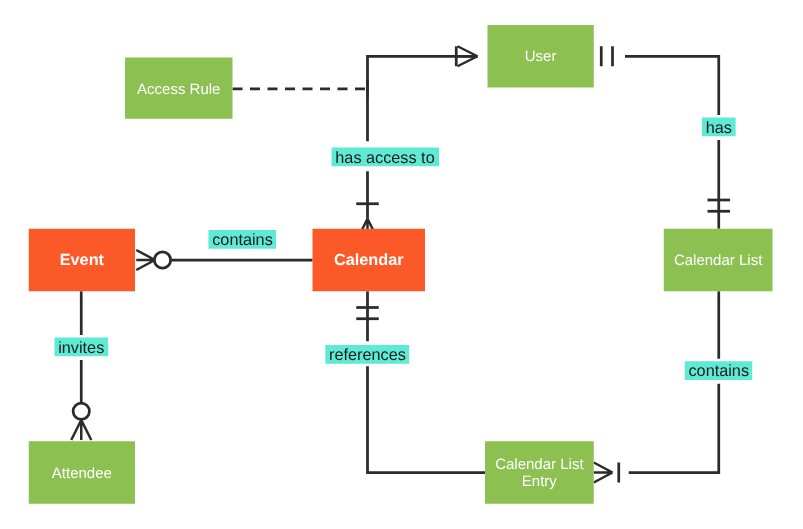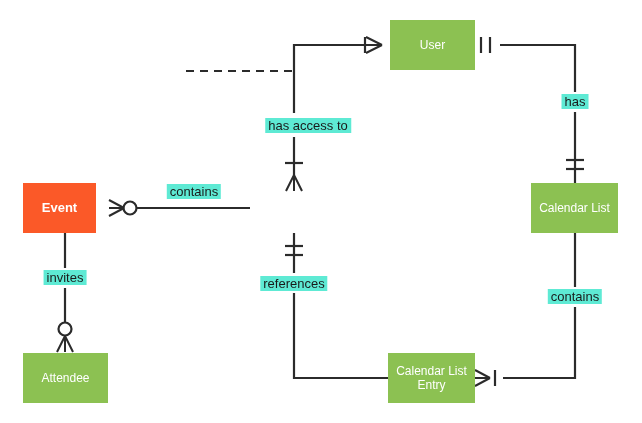--- a/index.html
+++ b/index.html
@@ -119,29 +119,35 @@
       <path d="M 294 293 L 294 378 L 388 378"></path>
 
       <g>
         <line x1="285" y1="246" x2="303" y2="246"></line>
         <line x1="285" y1="255" x2="303" y2="255"></line>
       </g>
 
     </g>
   </svg>
 
+  <div class="entity-box entity-green" style="left:100px; top:46px; width:86px; height:49px;">
+    <span class="entity-label">Access Rule</span>
+  </div>
 
   <div class="entity-box entity-green" style="left:390px; top:20px; width:85px; height:50px;">
     <span class="entity-label">User</span>
   </div>
 
-  <div class="entity-box entity-orange" style="left:23px; top:183px; width:73px; height:50px;">
+  <div class="entity-box entity-orange" style="left:23px; top:183px; width:85px; height:50px;">
     <span class="entity-label">Event</span>
   </div>
 
+  <div class="entity-box entity-orange" style="left:250px; top:183px; width:90px; height:50px;">
+    <span class="entity-label">Calendar</span>
+  </div>
 
   <div class="entity-box entity-green" style="left:531px; top:183px; width:87px; height:50px;">
     <span class="entity-label">Calendar List</span>
   </div>
 
   <div class="entity-box entity-green" style="left:23px; top:353px; width:85px; height:50px;">
     <span class="entity-label">Attendee</span>
   </div>
 
   <div class="entity-box entity-green" style="left:388px; top:353px; width:87px; height:50px;">

